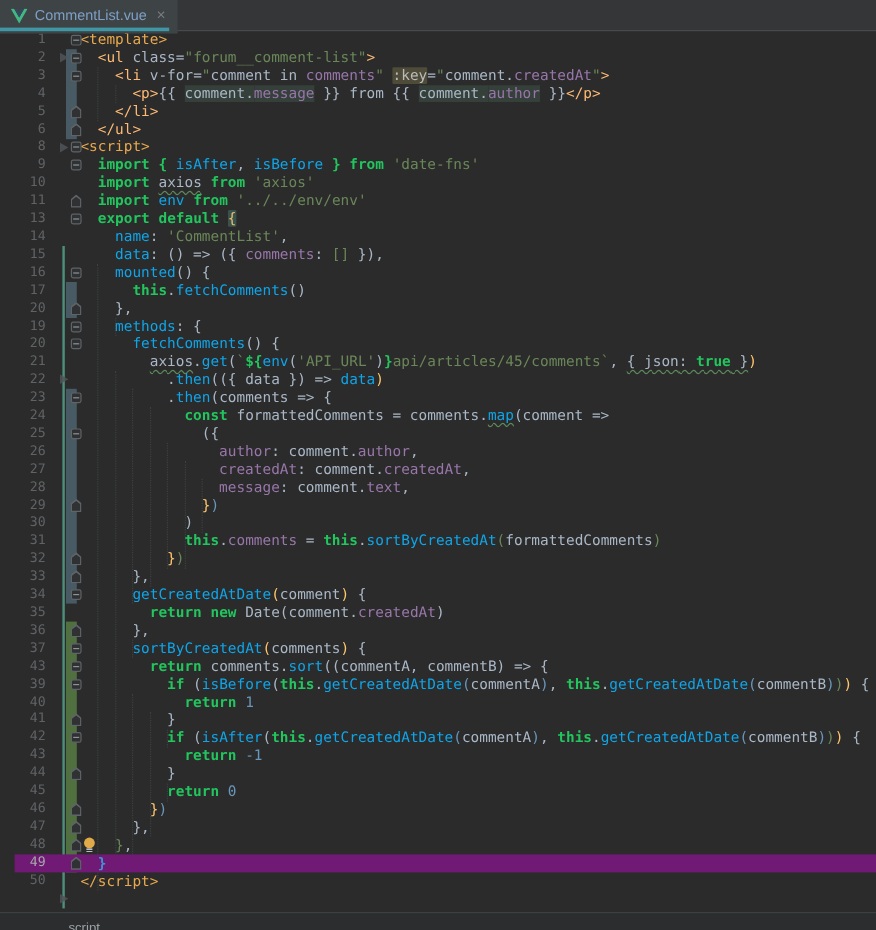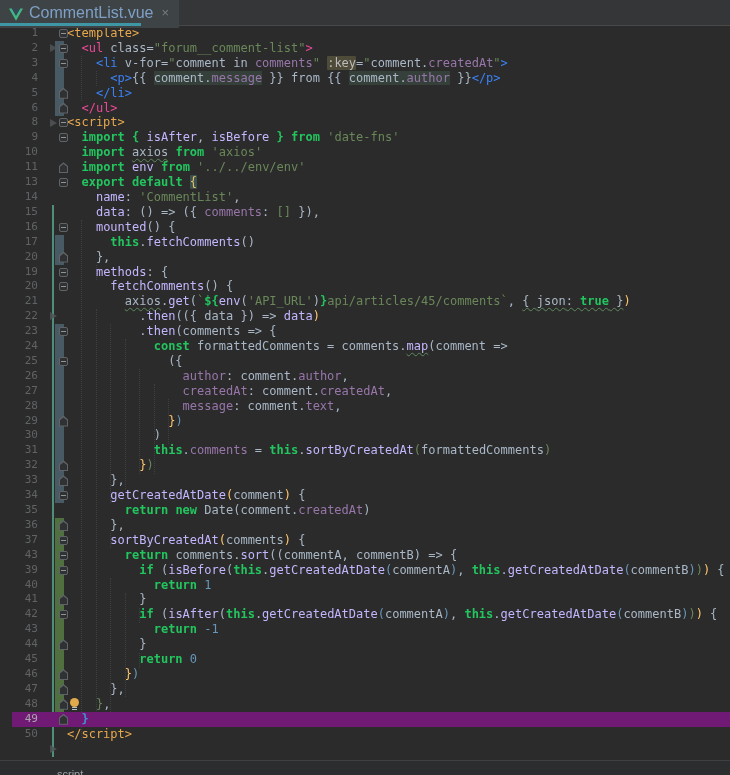--- a/index.html
+++ b/index.html
@@ -2,46 +2,46 @@
 <html><head>
 <meta charset="utf-8">
 <style>
   html,body{margin:0;padding:0;background:#2B2B2B;width:730px;height:775px;overflow:hidden}
   #stage{position:relative;width:730px;height:775px;background:#2B2B2B;font-family:"Liberation Sans",sans-serif}
 
   
   .tabbar{position:absolute;left:0;top:0;width:730px;height:26px;background:#343638}
   .tabbar::after{content:"";position:absolute;left:0;bottom:0;width:100%;height:1px;background:#47494B}
   .tab{position:absolute;left:0;top:0;height:26px;display:flex;align-items:center;padding:0 10px 2px 9px;background:#3E4345;z-index:2}
-  .tab-title{color:#7EA0C7;font-size:16px;margin:0 2px 0 6px}
+  .tab-title{color:#7EA0C7;font-size:12px;margin:0 2px 0 6px}
   .tab-close{color:#787C7E;font-size:13px;margin-left:6px;line-height:10px;cursor:default}
   .tab-underline{position:absolute;left:0;bottom:0;width:141px;height:3px;background:#3F96A5;z-index:3}
   .vueicon{width:14px;height:13px;display:inline-block}
 
   
   .editor{position:absolute;left:12px;top:26px;width:730px;height:749px;overflow:hidden}
   .layer{position:absolute;left:0;top:0;width:100%;height:100%;pointer-events:none}
   .row{position:relative;height:14.92px;white-space:nowrap}
   .row.caret{background:#701a75}
   .ln{display:inline-block;width:26px;text-align:right;color:#606366;
       font:11px/14.92px "DejaVu Sans Mono",monospace;vertical-align:top}
   .row.caret .ln{color:#A6A8AA}
   .fzone{display:inline-block;width:29px;height:14.92px;position:relative;vertical-align:top}
   .codeseg{white-space:pre;font:12px/14.92px "DejaVu Sans Mono",monospace;color:#A9B7C6;vertical-align:top}
 
   
   .d{color:#A9B7C6}
   .k{color:#22c55e;font-weight:bold}
   .s{color:#6A8759}
-  .fn{color:#c4b5fd}
+  .fn{color:#0ea5e9}
   .prop{color:#9876AA}
   .num{color:#6897BB}
   .tagv{color:#E8A94E}
-  .tagu{color:#ec4899}
-  .tagb{color:#3b82f6}
+  .tagu{color:#fdba74}
+  .tagb{color:#fdba74}
   .py{color:#FFC66D}
   .pb{color:#6897BB}
   .pg{color:#6A8759}
   .khl{color:#BBBBBB;background:#4E4B38;border-radius:1px}
   .injd{color:#A9B7C6;background:#344039}
   .injp{color:#9876AA;background:#344039}
   .wavy{text-decoration:underline wavy #5C8A5C 1px;text-underline-offset:2px}
   .bracehl{color:#E8BF6A;background:#3B514D;border-radius:1px}
   .bracecaret{color:#4193D5;font-weight:bold}
 

